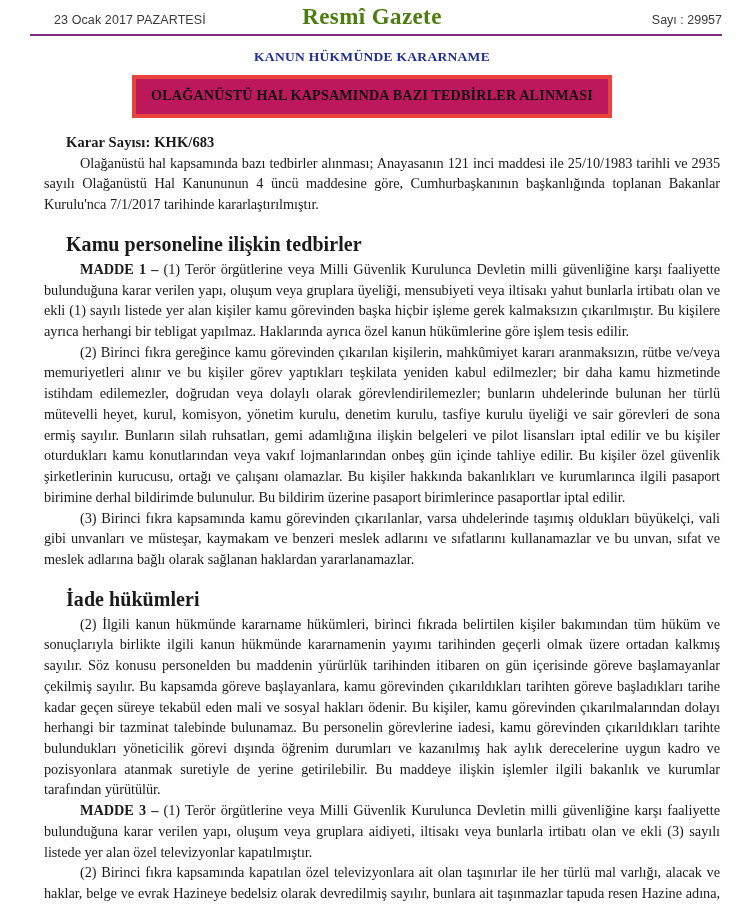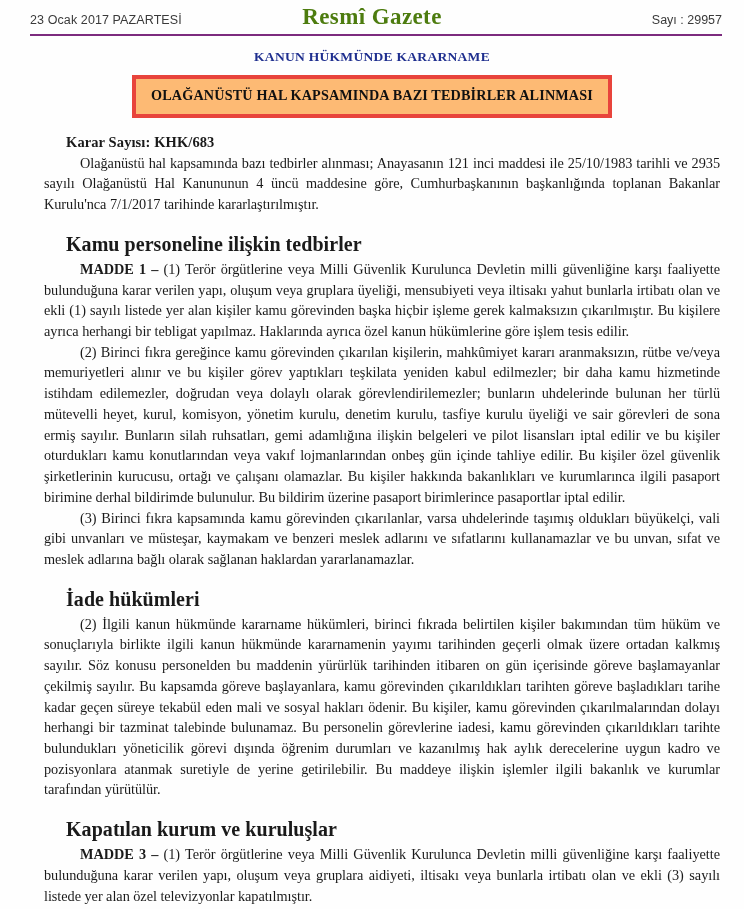--- a/index.html
+++ b/index.html
@@ -33,20 +33,21 @@
     justify-content: space-between;
     padding: 13px 22px 2px 30px;
   }
   .masthead-date {
     font-family: "Liberation Sans", "DejaVu Sans", sans-serif;
     font-size: 12.5px;
     color: #3a3a3a;
     letter-spacing: 0.1px;
     white-space: nowrap;
     padding-bottom: 3px;
+    margin-left: 24px;
   }
   .masthead-title {
     font-family: "Liberation Serif", "DejaVu Serif", serif;
     font-size: 23px;
     font-weight: bold;
     color: #4d7c0f;
     letter-spacing: 0.4px;
     position: absolute;
     left: 0;
     right: 0;
@@ -76,21 +77,21 @@
     color: #1f2f8f;
     letter-spacing: 0.3px;
     margin-top: 13px;
   }
 
   .title-box {
     margin: 10px auto 0 auto;
     width: 480px;
     box-sizing: border-box;
     border: 4px solid #e8443c;
-    background: #fdba74;
+    background: #be185d;
     padding: 7px 10px 9px 10px;
     text-align: center;
   }
   .title-box-line {
     font-family: "Liberation Serif", "DejaVu Serif", serif;
     font-size: 14.2px;
     font-weight: bold;
     color: #111111;
     letter-spacing: 0.15px;
     line-height: 1.32;
@@ -153,19 +154,18 @@
     <p class="para">Olağanüstü hal kapsamında bazı tedbirler alınması; Anayasanın 121 inci maddesi ile 25/10/1983 tarihli ve 2935 sayılı Olağanüstü Hal Kanununun 4 üncü maddesine göre, Cumhurbaşkanının başkanlığında toplanan Bakanlar Kurulu'nca 7/1/2017 tarihinde kararlaştırılmıştır.</p>
 
     <h3 class="subhead">Kamu personeline ilişkin tedbirler</h3>
     <p class="para"><span class="madde">MADDE 1 –</span> (1) Terör örgütlerine veya Milli Güvenlik Kurulunca Devletin milli güvenliğine karşı faaliyette bulunduğuna karar verilen yapı, oluşum veya gruplara üyeliği, mensubiyeti veya iltisakı yahut bunlarla irtibatı olan ve ekli (1) sayılı listede yer alan kişiler kamu görevinden başka hiçbir işleme gerek kalmaksızın çıkarılmıştır. Bu kişilere ayrıca herhangi bir tebligat yapılmaz. Haklarında ayrıca özel kanun hükümlerine göre işlem tesis edilir.</p>
     <p class="para">(2) Birinci fıkra gereğince kamu görevinden çıkarılan kişilerin, mahkûmiyet kararı aranmaksızın, rütbe ve/veya memuriyetleri alınır ve bu kişiler görev yaptıkları teşkilata yeniden kabul edilmezler; bir daha kamu hizmetinde istihdam edilemezler, doğrudan veya dolaylı olarak görevlendirilemezler; bunların uhdelerinde bulunan her türlü mütevelli heyet, kurul, komisyon, yönetim kurulu, denetim kurulu, tasfiye kurulu üyeliği ve sair görevleri de sona ermiş sayılır. Bunların silah ruhsatları, gemi adamlığına ilişkin belgeleri ve pilot lisansları iptal edilir ve bu kişiler oturdukları kamu konutlarından veya vakıf lojmanlarından onbeş gün içinde tahliye edilir. Bu kişiler özel güvenlik şirketlerinin kurucusu, ortağı ve çalışanı olamazlar. Bu kişiler hakkında bakanlıkları ve kurumlarınca ilgili pasaport birimine derhal bildirimde bulunulur. Bu bildirim üzerine pasaport birimlerince pasaportlar iptal edilir.</p>
     <p class="para">(3) Birinci fıkra kapsamında kamu görevinden çıkarılanlar, varsa uhdelerinde taşımış oldukları büyükelçi, vali gibi unvanları ve müsteşar, kaymakam ve benzeri meslek adlarını ve sıfatlarını kullanamazlar ve bu unvan, sıfat ve meslek adlarına bağlı olarak sağlanan haklardan yararlanamazlar.</p>
 
     <h3 class="subhead">İade hükümleri</h3>
     <p class="para">(2) İlgili kanun hükmünde kararname hükümleri, birinci fıkrada belirtilen kişiler bakımından tüm hüküm ve sonuçlarıyla birlikte ilgili kanun hükmünde kararnamenin yayımı tarihinden geçerli olmak üzere ortadan kalkmış sayılır. Söz konusu personelden bu maddenin yürürlük tarihinden itibaren on gün içerisinde göreve başlamayanlar çekilmiş sayılır. Bu kapsamda göreve başlayanlara, kamu görevinden çıkarıldıkları tarihten göreve başladıkları tarihe kadar geçen süreye tekabül eden mali ve sosyal hakları ödenir. Bu kişiler, kamu görevinden çıkarılmalarından dolayı herhangi bir tazminat talebinde bulunamaz. Bu personelin görevlerine iadesi, kamu görevinden çıkarıldıkları tarihte bulundukları yöneticilik görevi dışında öğrenim durumları ve kazanılmış hak aylık derecelerine uygun kadro ve pozisyonlara atanmak suretiyle de yerine getirilebilir. Bu maddeye ilişkin işlemler ilgili bakanlık ve kurumlar tarafından yürütülür.</p>
 
-    <h3 class="subhead">Kapatılan kurum ve kuruluşlar</h3>
     <p class="para"><span class="madde">MADDE 3 –</span> (1) Terör örgütlerine veya Milli Güvenlik Kurulunca Devletin milli güvenliğine karşı faaliyette bulunduğuna karar verilen yapı, oluşum veya gruplara aidiyeti, iltisakı veya bunlarla irtibatı olan ve ekli (3) sayılı listede yer alan özel televizyonlar kapatılmıştır.</p>
     <p class="para">(2) Birinci fıkra kapsamında kapatılan özel televizyonlara ait olan taşınırlar ile her türlü mal varlığı, alacak ve haklar, belge ve evrak Hazineye bedelsiz olarak devredilmiş sayılır, bunlara ait taşınmazlar tapuda resen Hazine adına, her türlü kısıtlama ve taşınmaz yükünden ari olarak tescil edilir. Bunların her türlü borçlarından dolayı hiçbir şekilde Hazineden bir hak ve talepte bulunulamaz. Devire ilişkin işlemler ilgili tüm kurumlardan gerekli yardımı almak suretiyle Maliye Bakanlığı tarafından yerine getirilir.</p>
 
   </div>
 
 </div>
 
 </body></html>

